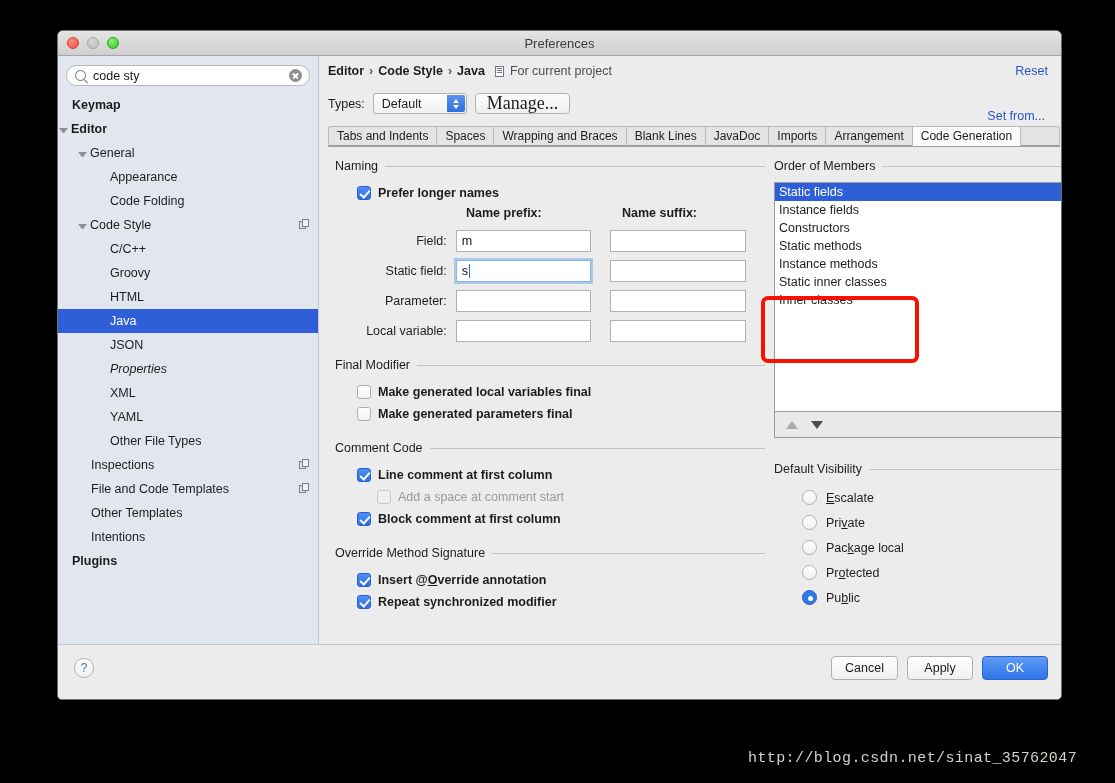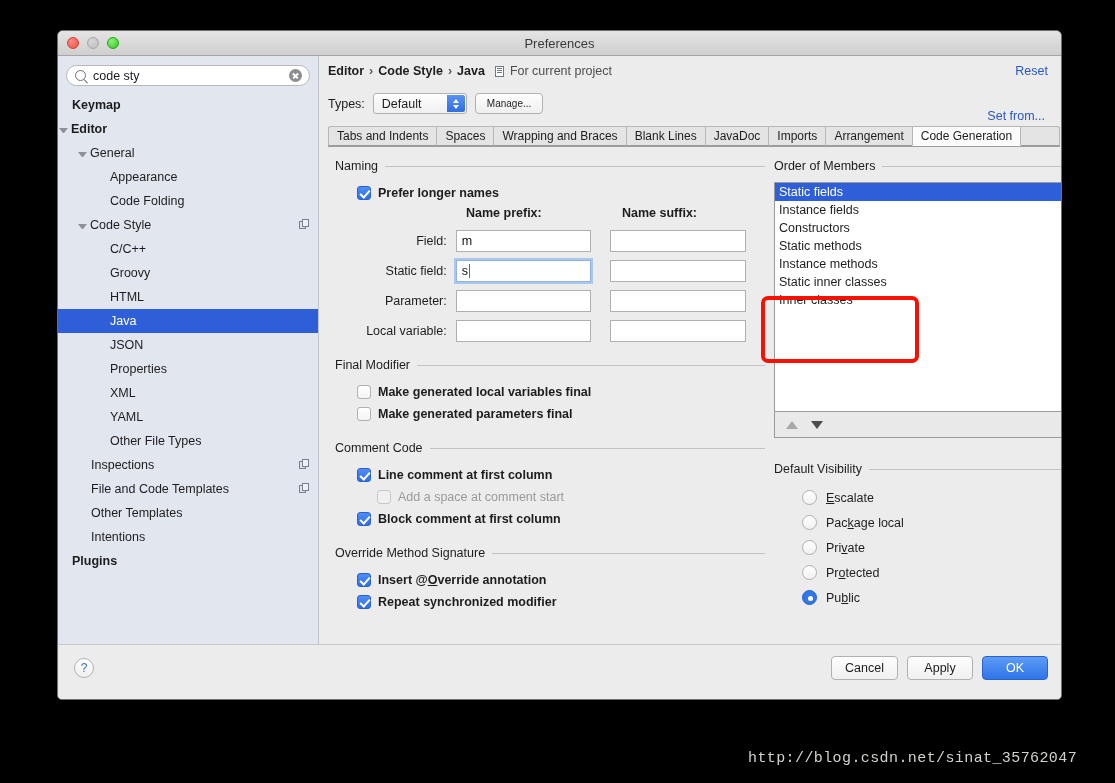--- a/index.html
+++ b/index.html
@@ -161,23 +161,23 @@
   .combo .arrows .up, .combo .arrows .dn {
     border-left: 3.5px solid transparent;
     border-right: 3.5px solid transparent;
   }
   .combo .arrows .up { border-bottom: 4px solid #fff; }
   .combo .arrows .dn { border-top: 4px solid #fff; }
   .btn {
     height: 21px; padding: 0 11px;
     background: linear-gradient(#fdfdfd, #efefef);
     border: 1px solid #b1b1b1; border-radius: 4px;
-    font-size: 10px; color: #1d1d1d;
+    font-size: 18px; color: #1d1d1d;
     display: inline-flex; align-items: center; justify-content: center;
-    font-family: Liberation Sans, sans-serif;
+    font-family: Liberation Serif, serif;
   }
 
   
   #tabs {
     position: absolute; left: 9px; right: 1px; top: 70px;
     height: 21px;
     display: flex; align-items: stretch;
     border-bottom: 1px solid #9d9d9d;
   }
   .tab {
@@ -417,21 +417,21 @@
           </div>
           <div class="tree-row" style="padding-left: 52px;">
             <span class="tree-label">HTML</span>
           </div>
           <div class="tree-row selected" style="padding-left: 52px;">
             <span class="tree-label">Java</span>
           </div>
           <div class="tree-row" style="padding-left: 52px;">
             <span class="tree-label">JSON</span>
           </div>
-          <div class="tree-row" style="padding-left: 52px;">
+          <div class="tree-row" style="padding-left: 52px; font-style: italic;">
             <span class="tree-label">Properties</span>
           </div>
           <div class="tree-row" style="padding-left: 52px;">
             <span class="tree-label">XML</span>
           </div>
           <div class="tree-row" style="padding-left: 52px;">
             <span class="tree-label">YAML</span>
           </div>
           <div class="tree-row" style="padding-left: 52px;">
             <span class="tree-label">Other File Types</span>
@@ -623,25 +623,25 @@
             <span class="txt">Default Visibility</span>
             <span class="rule"></span>
           </div>
           <div id="visibility-rows" style="margin-left:28px;">
               <div class="rb-row">
                 <span class="rb"></span>
                 <span class="rb-label"><u>E</u>scalate</span>
               </div>
               <div class="rb-row">
                 <span class="rb"></span>
-                <span class="rb-label">Pac<u>k</u>age local</span>
+                <span class="rb-label">Pri<u>v</u>ate</span>
               </div>
               <div class="rb-row">
                 <span class="rb"></span>
-                <span class="rb-label">Pri<u>v</u>ate</span>
+                <span class="rb-label">Pac<u>k</u>age local</span>
               </div>
               <div class="rb-row">
                 <span class="rb"></span>
                 <span class="rb-label">Pr<u>o</u>tected</span>
               </div>
               <div class="rb-row">
                 <span class="rb checked"></span>
                 <span class="rb-label">Pu<u>b</u>lic</span>
               </div>
             </div>

